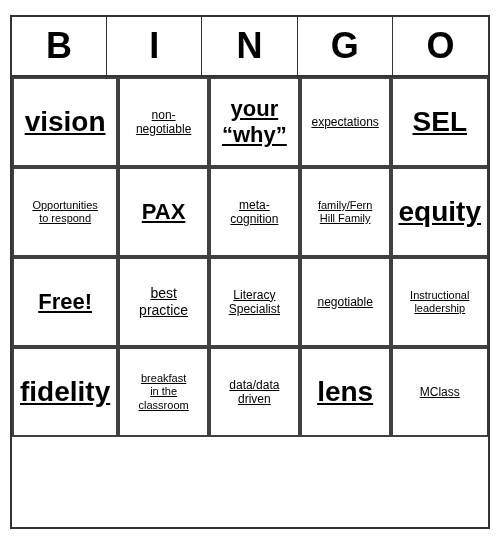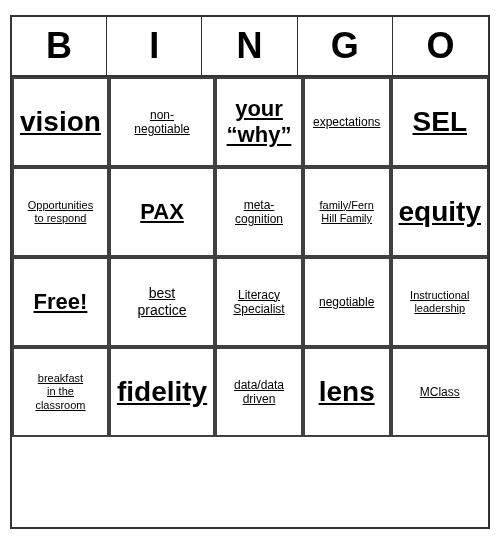--- a/index.html
+++ b/index.html
@@ -111,24 +111,24 @@
       <div class="bingo-cell">
         <span class="size-sm">Literacy<br>Specialist</span>
       </div>
       <div class="bingo-cell">
         <span class="size-sm">negotiable</span>
       </div>
       <div class="bingo-cell">
         <span class="size-xs">Instructional<br>leadership</span>
       </div>
       <div class="bingo-cell">
-        <span class="size-xs">breakfast<br>in the<br>classroom</span>
+        <span class="size-xl">fidelity</span>
       </div>
       <div class="bingo-cell">
-        <span class="size-xl">fidelity</span>
+        <span class="size-xs">breakfast<br>in the<br>classroom</span>
       </div>
       <div class="bingo-cell">
         <span class="size-sm">data/data<br>driven</span>
       </div>
       <div class="bingo-cell">
         <span class="size-xl">lens</span>
       </div>
       <div class="bingo-cell">
         <span class="size-sm">MClass</span>
       </div>

